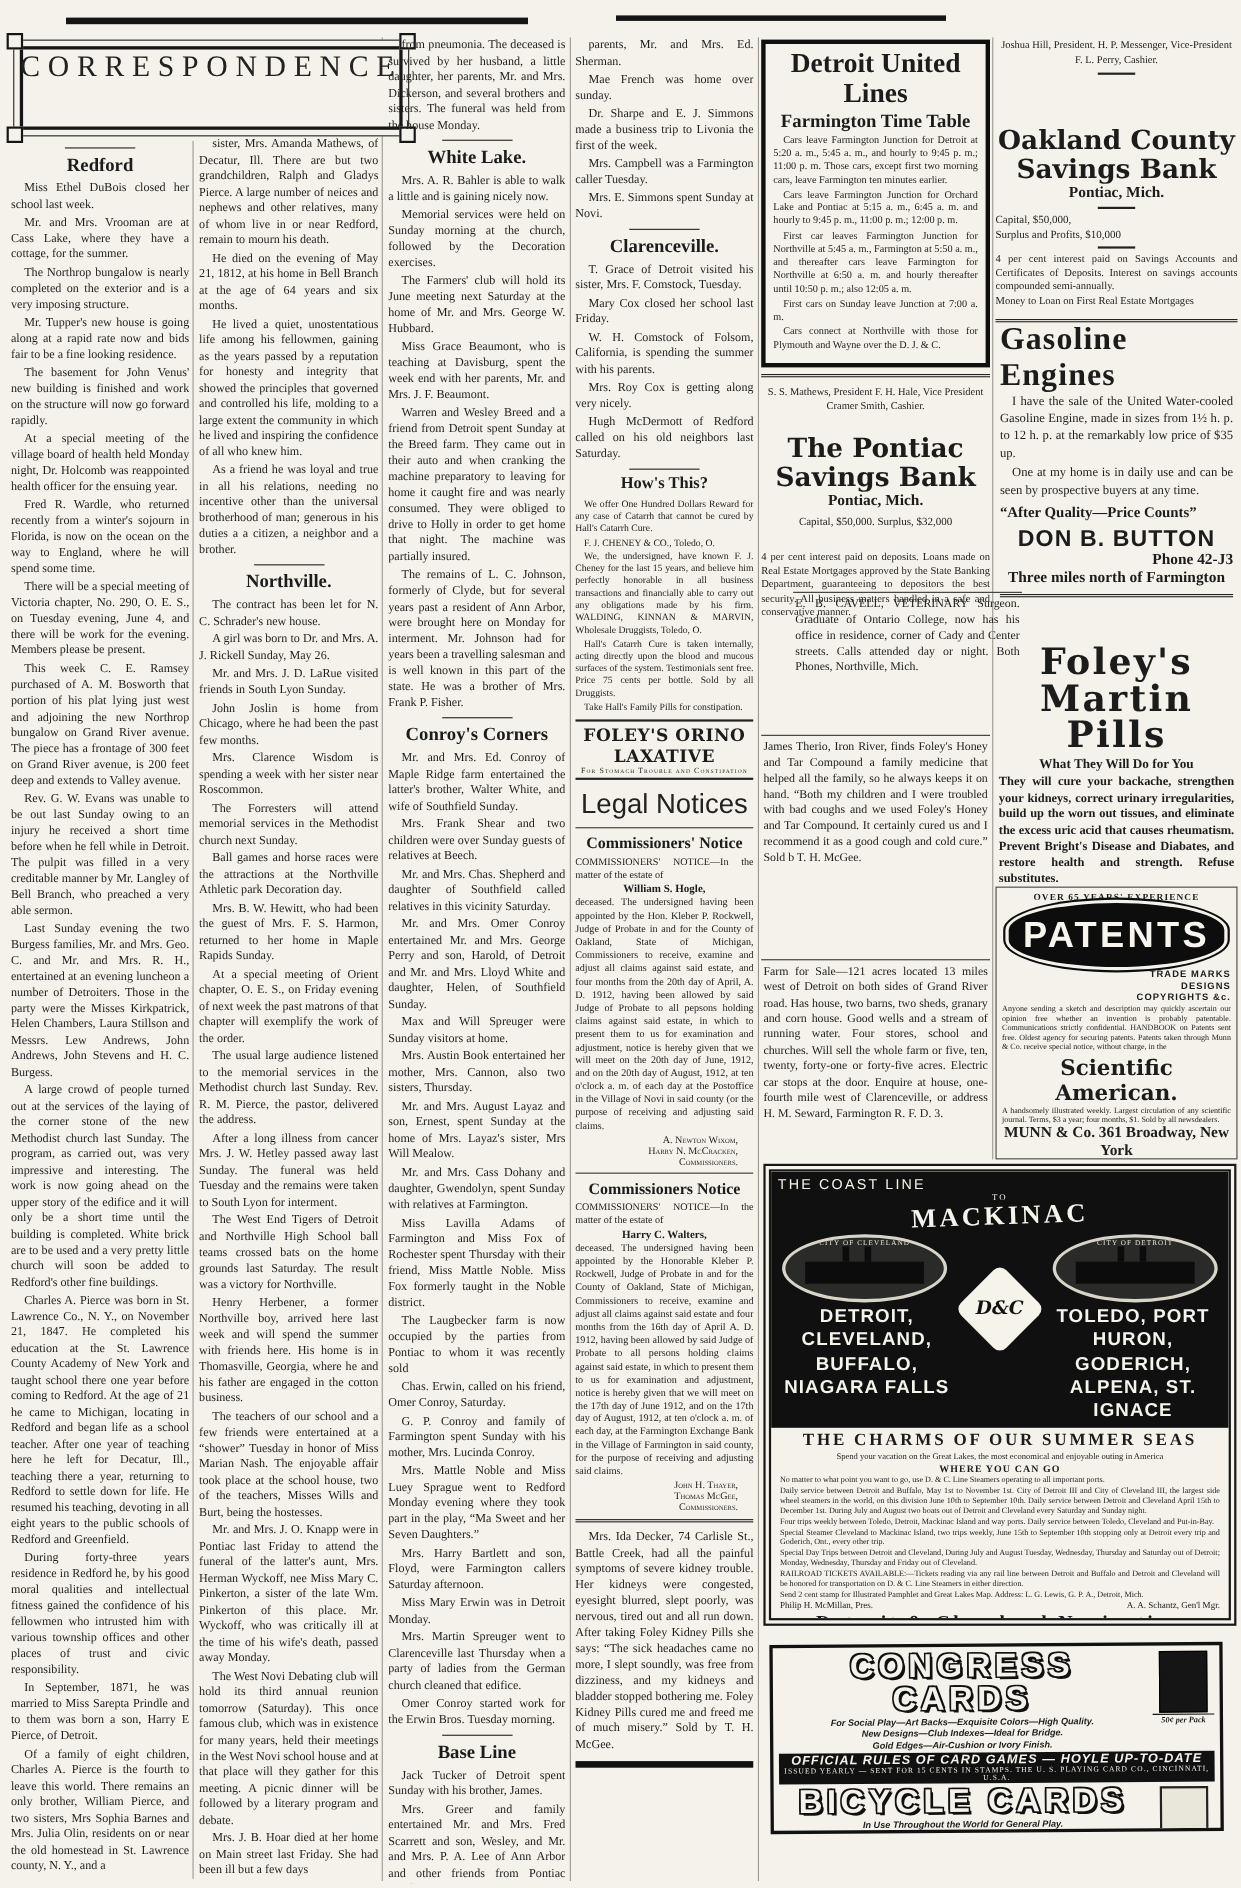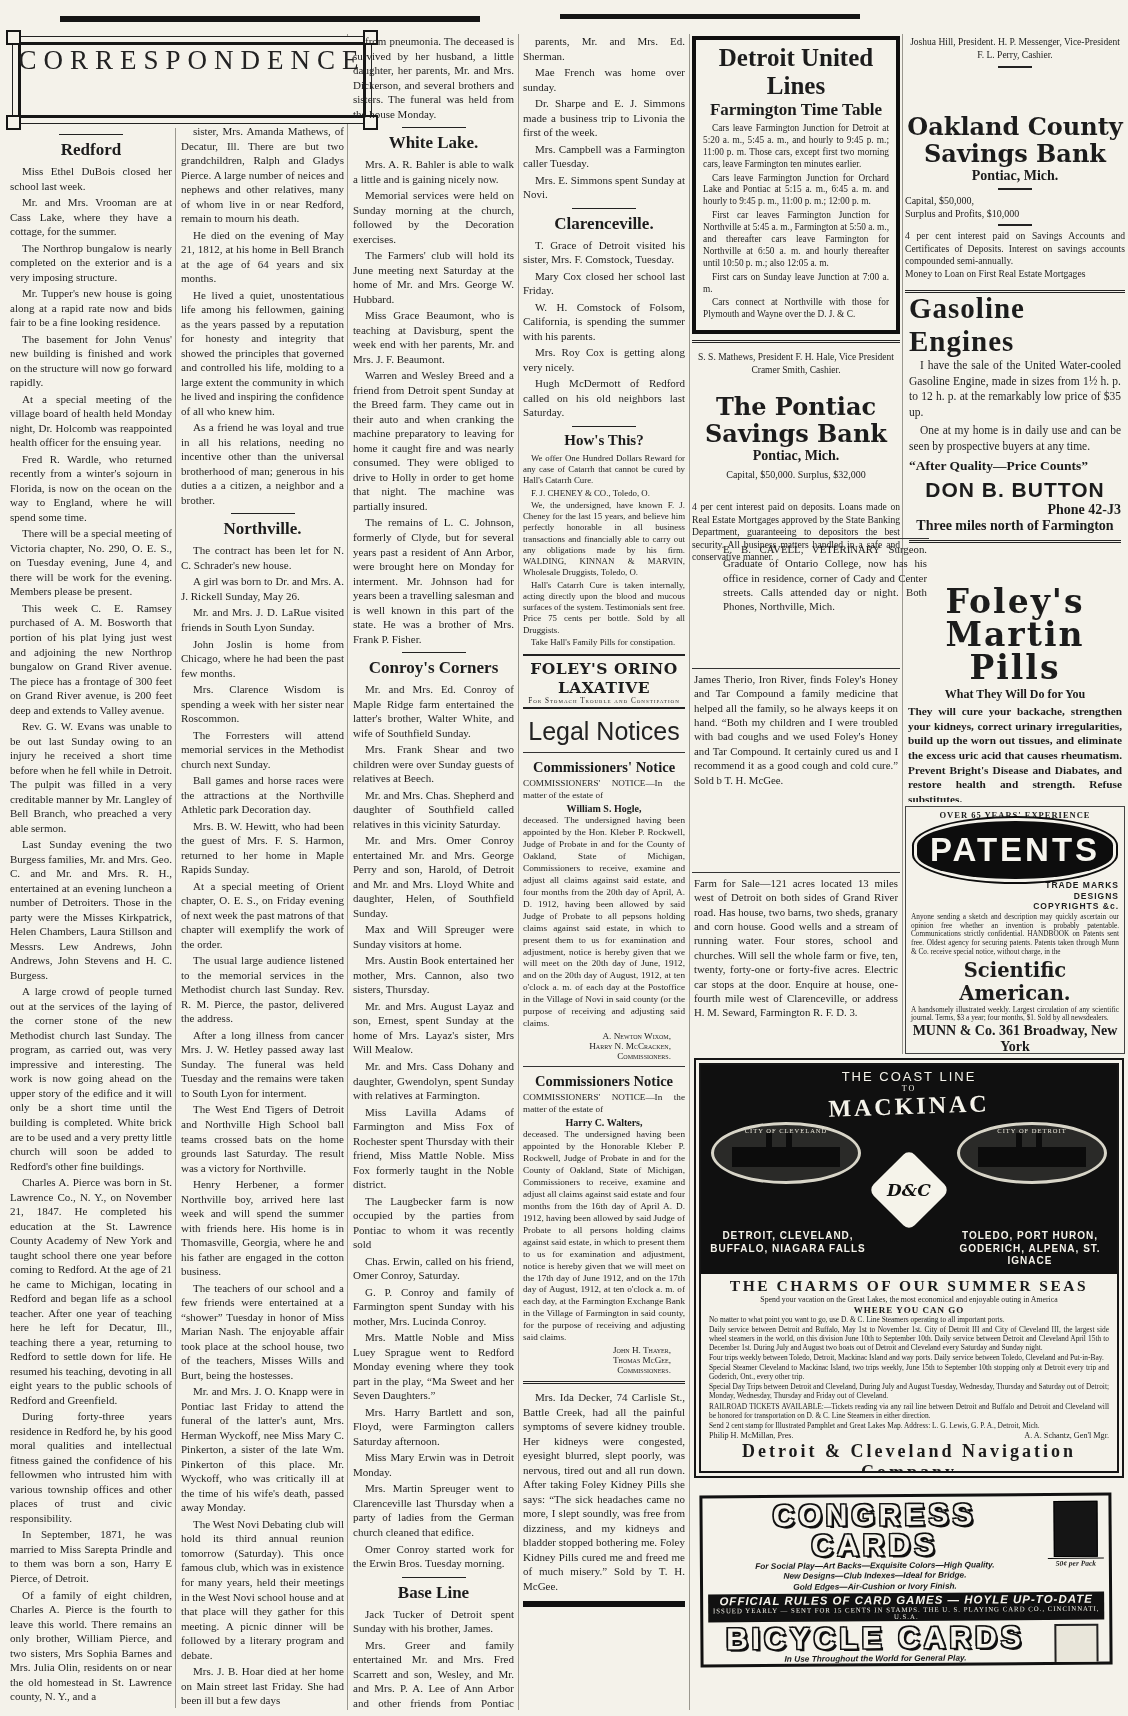--- a/index.html
+++ b/index.html
@@ -81,32 +81,32 @@
   .orino { border-top:2px solid #222; border-bottom:2px solid #222; padding:3px 0 2px; margin:6px 0 4px; text-align:center; }
   .orino .l1 { font-family:"DejaVu Serif", serif; font-weight:bold; font-size:15.5px; letter-spacing:0.5px; }
   .orino .l2 { font-size:7.2px; letter-spacing:1px; font-variant:small-caps; }
   .legal-head { font-family:"Liberation Sans", sans-serif; font-size:25px; font-weight:normal; text-align:center; margin:8px 0 6px; color:#222; }
   .notice-head { font-size:14.5px; font-weight:bold; text-align:center; margin:6px 0 2px; }
   .blackbar { height:6px; background:#111; margin:8px 0; }
 
   
   #ad-mackinac { left:694px; top:1058px; width:430px; height:420px; border:7px double #161616; background:#f4f2ea; }
   #mack-top { background:#101010; color:#f5f3ea; padding:4px 6px 6px; position:relative; }
-  #mack-top .coast { text-align:center; font-family:"Liberation Sans", sans-serif; font-size:13px; letter-spacing:2px; }
+  #mack-top .coast { text-align:left; font-family:"Liberation Sans", sans-serif; font-size:13px; letter-spacing:2px; }
   #mack-top .to { text-align:center; font-size:8px; letter-spacing:2px; }
   #mack-top .mack { text-align:center; font-family:"Liberation Serif", serif; font-size:24px; font-weight:bold; letter-spacing:3px; transform:rotate(-2deg); }
   .vignettes { display:flex; justify-content:space-between; margin:2px 4px; }
   .vignette { width:150px; height:62px; background:#2a2a28; border:3px solid #d8d5c8; border-radius:50%; position:relative; overflow:hidden; }
   .vignette .ship { position:absolute; left:18px; right:18px; bottom:14px; height:20px; background:#0c0c0c; }
   .vignette .stack { position:absolute; bottom:34px; width:6px; height:14px; background:#0c0c0c; }
   .vignette .lbl { position:absolute; top:2px; left:0; right:0; text-align:center; font-size:6.5px; letter-spacing:1px; color:#e8e5d8; }
   .dclogo { position:absolute; left:50%; top:96px; transform:translateX(-50%); width:58px; height:58px; background:#f5f3ea; border-radius:8px; transform:translateX(-50%) rotate(45deg); display:flex; align-items:center; justify-content:center; }
   .dclogo span { transform:rotate(-45deg); font-family:"DejaVu Serif", serif; font-style:italic; font-weight:bold; font-size:17px; color:#111; }
   .ports { display:flex; justify-content:space-between; margin:2px 2px 0; }
-  .ports div { width:158px; text-align:center; font-family:"Liberation Sans", sans-serif; font-weight:bold; font-size:10px; line-height:1.25; letter-spacing:1px;margin-top:44px; }
+  .ports div { width:158px; text-align:center; font-family:"Liberation Sans", sans-serif; font-weight:bold; font-size:17px; line-height:1.25; letter-spacing:1px; }
   #mack-bottom { padding:3px 8px 2px; }
   #mack-bottom .charms { text-align:center; font-size:15.5px; font-weight:bold; letter-spacing:2.5px; }
   #mack-bottom .sub { text-align:center; font-size:7.8px; line-height:1.25; }
   #mack-bottom .where { text-align:center; font-size:9px; font-weight:bold; letter-spacing:1px; margin-top:1px; }
   #mack-bottom .fine-para { text-indent:0; font-size:7.4px; line-height:1.22; margin-bottom:1px; }
   .mack-officers { display:flex; justify-content:space-between; font-size:8.2px; margin-top:1px; }
   .dcnav { text-align:center; font-size:18px; font-weight:bold; letter-spacing:3px; font-family:"Liberation Serif", serif; margin-top:1px; }
 
   
   #ad-cards { left:700px; top:1494px; width:412px; height:172px; border:3px solid #111; background:#f4f2ea; padding:3px 5px; transform:rotate(-0.4deg); }

